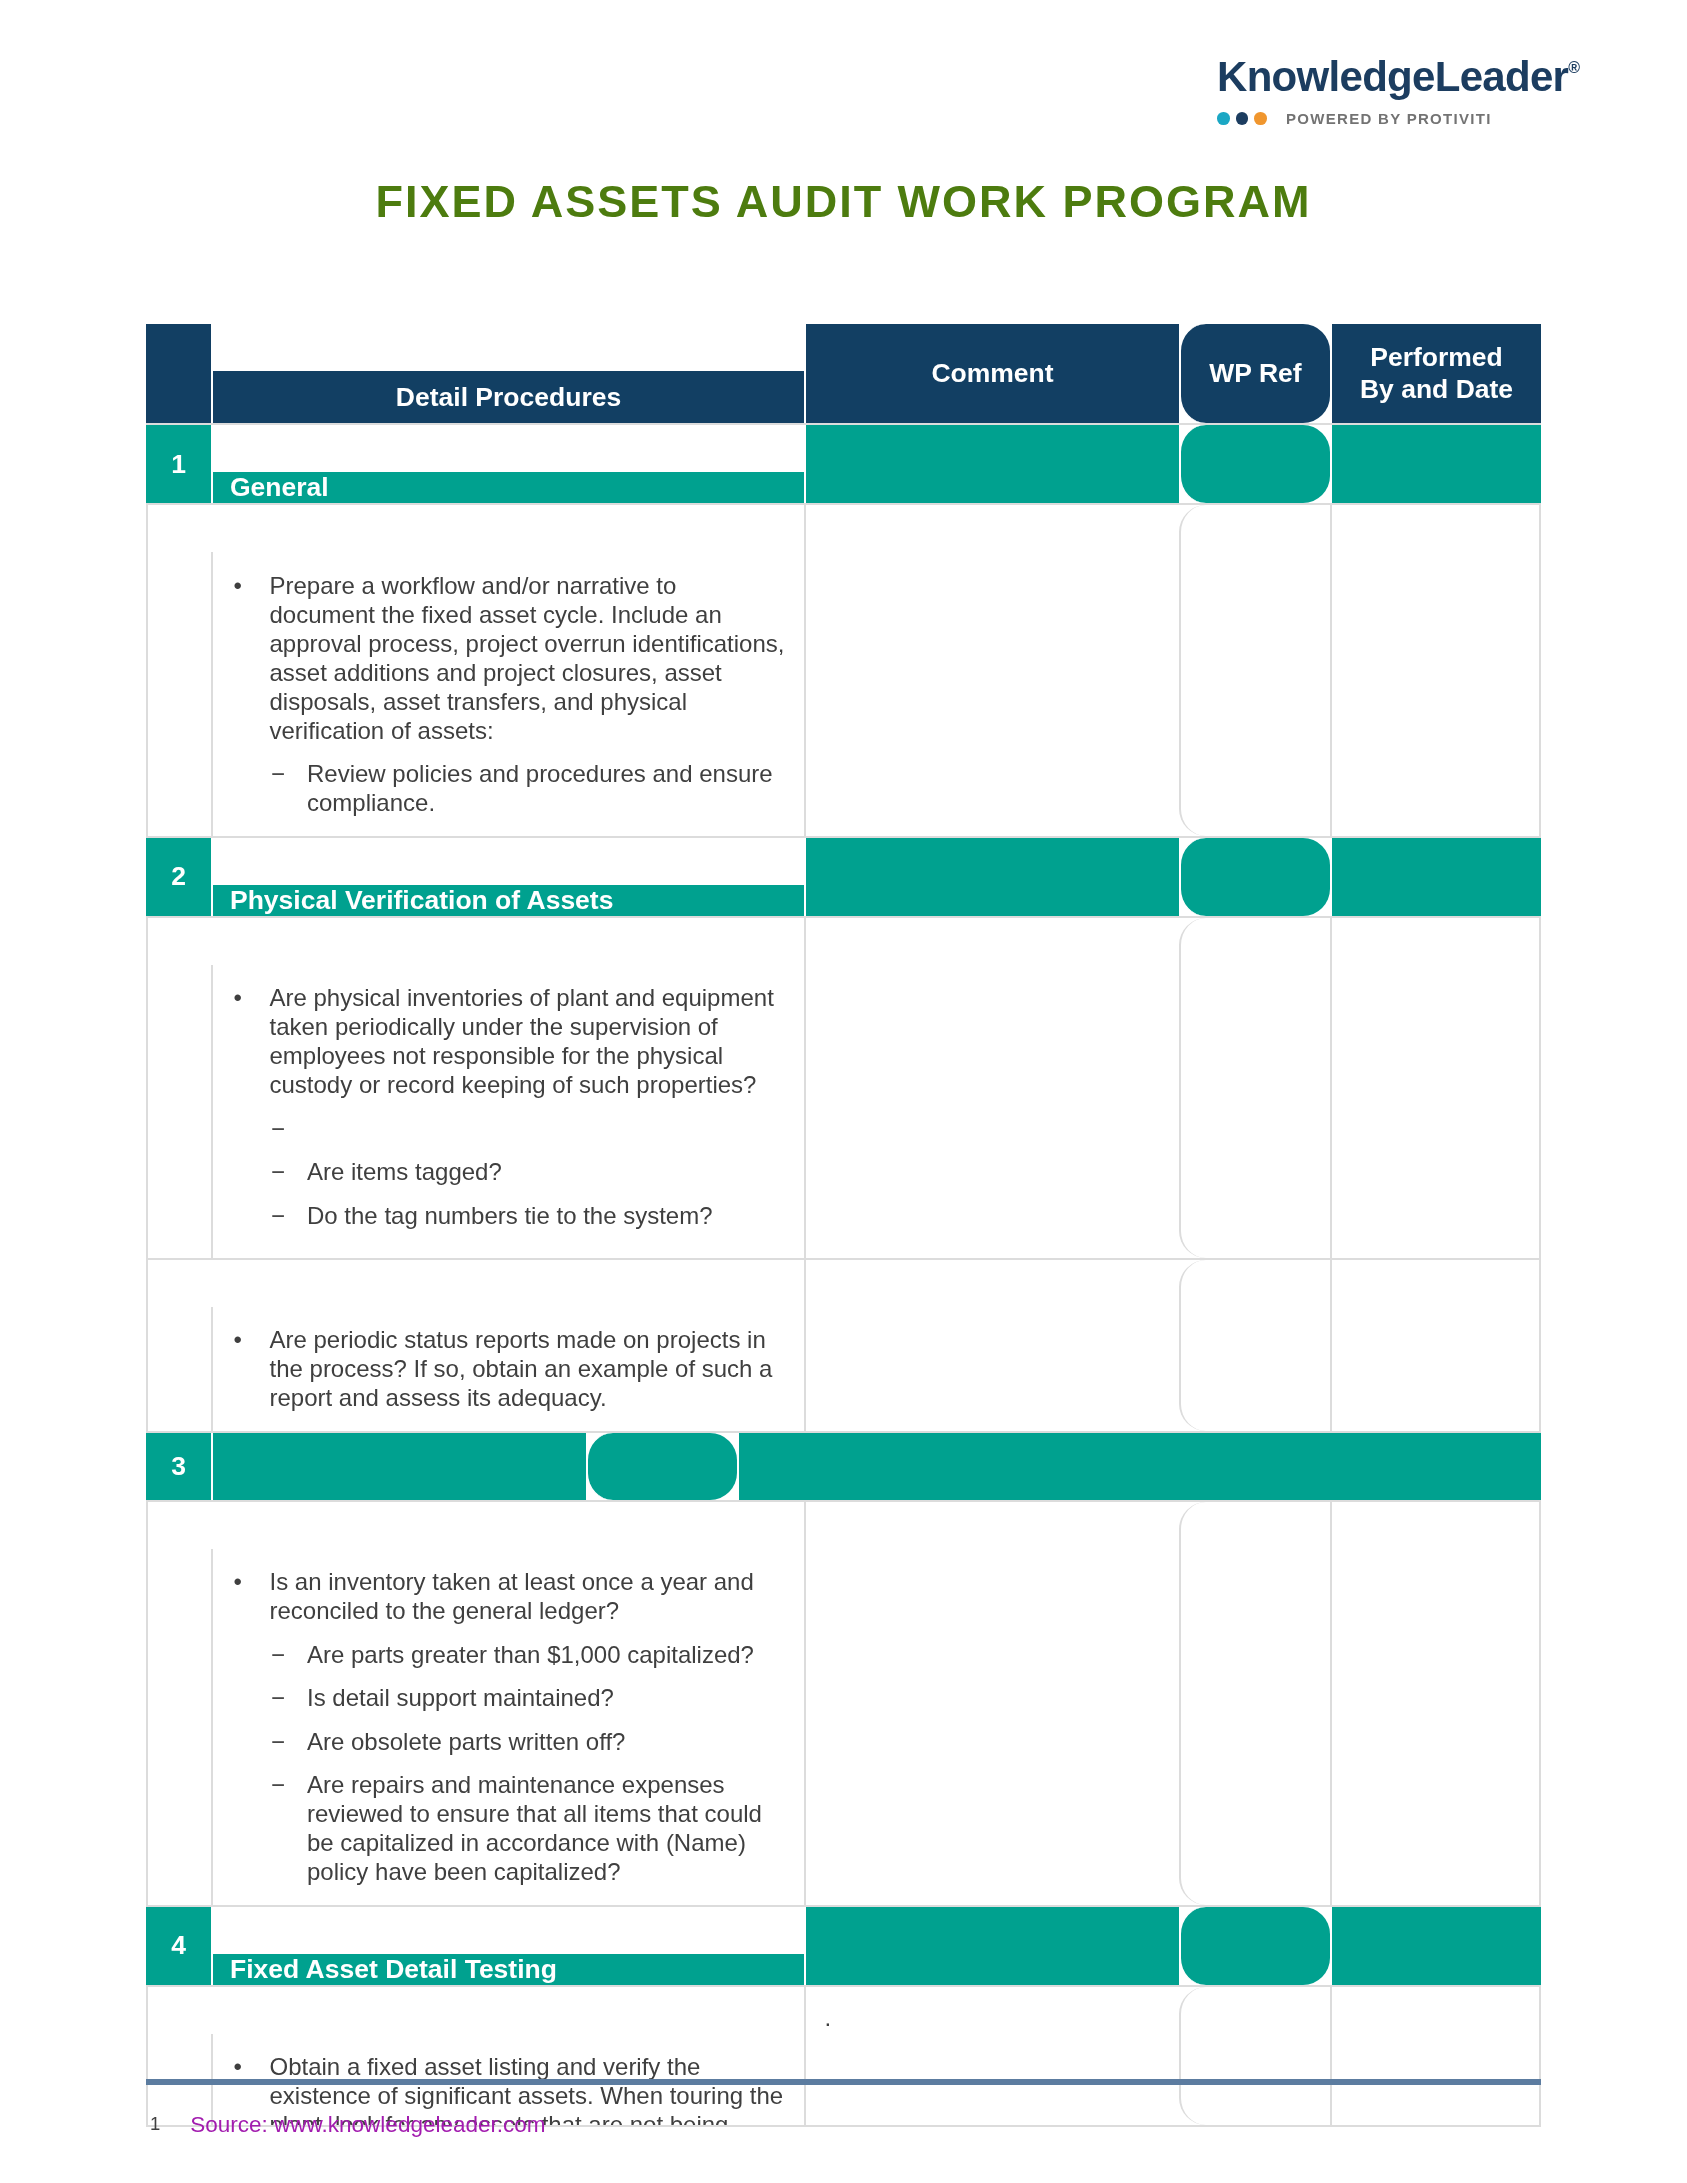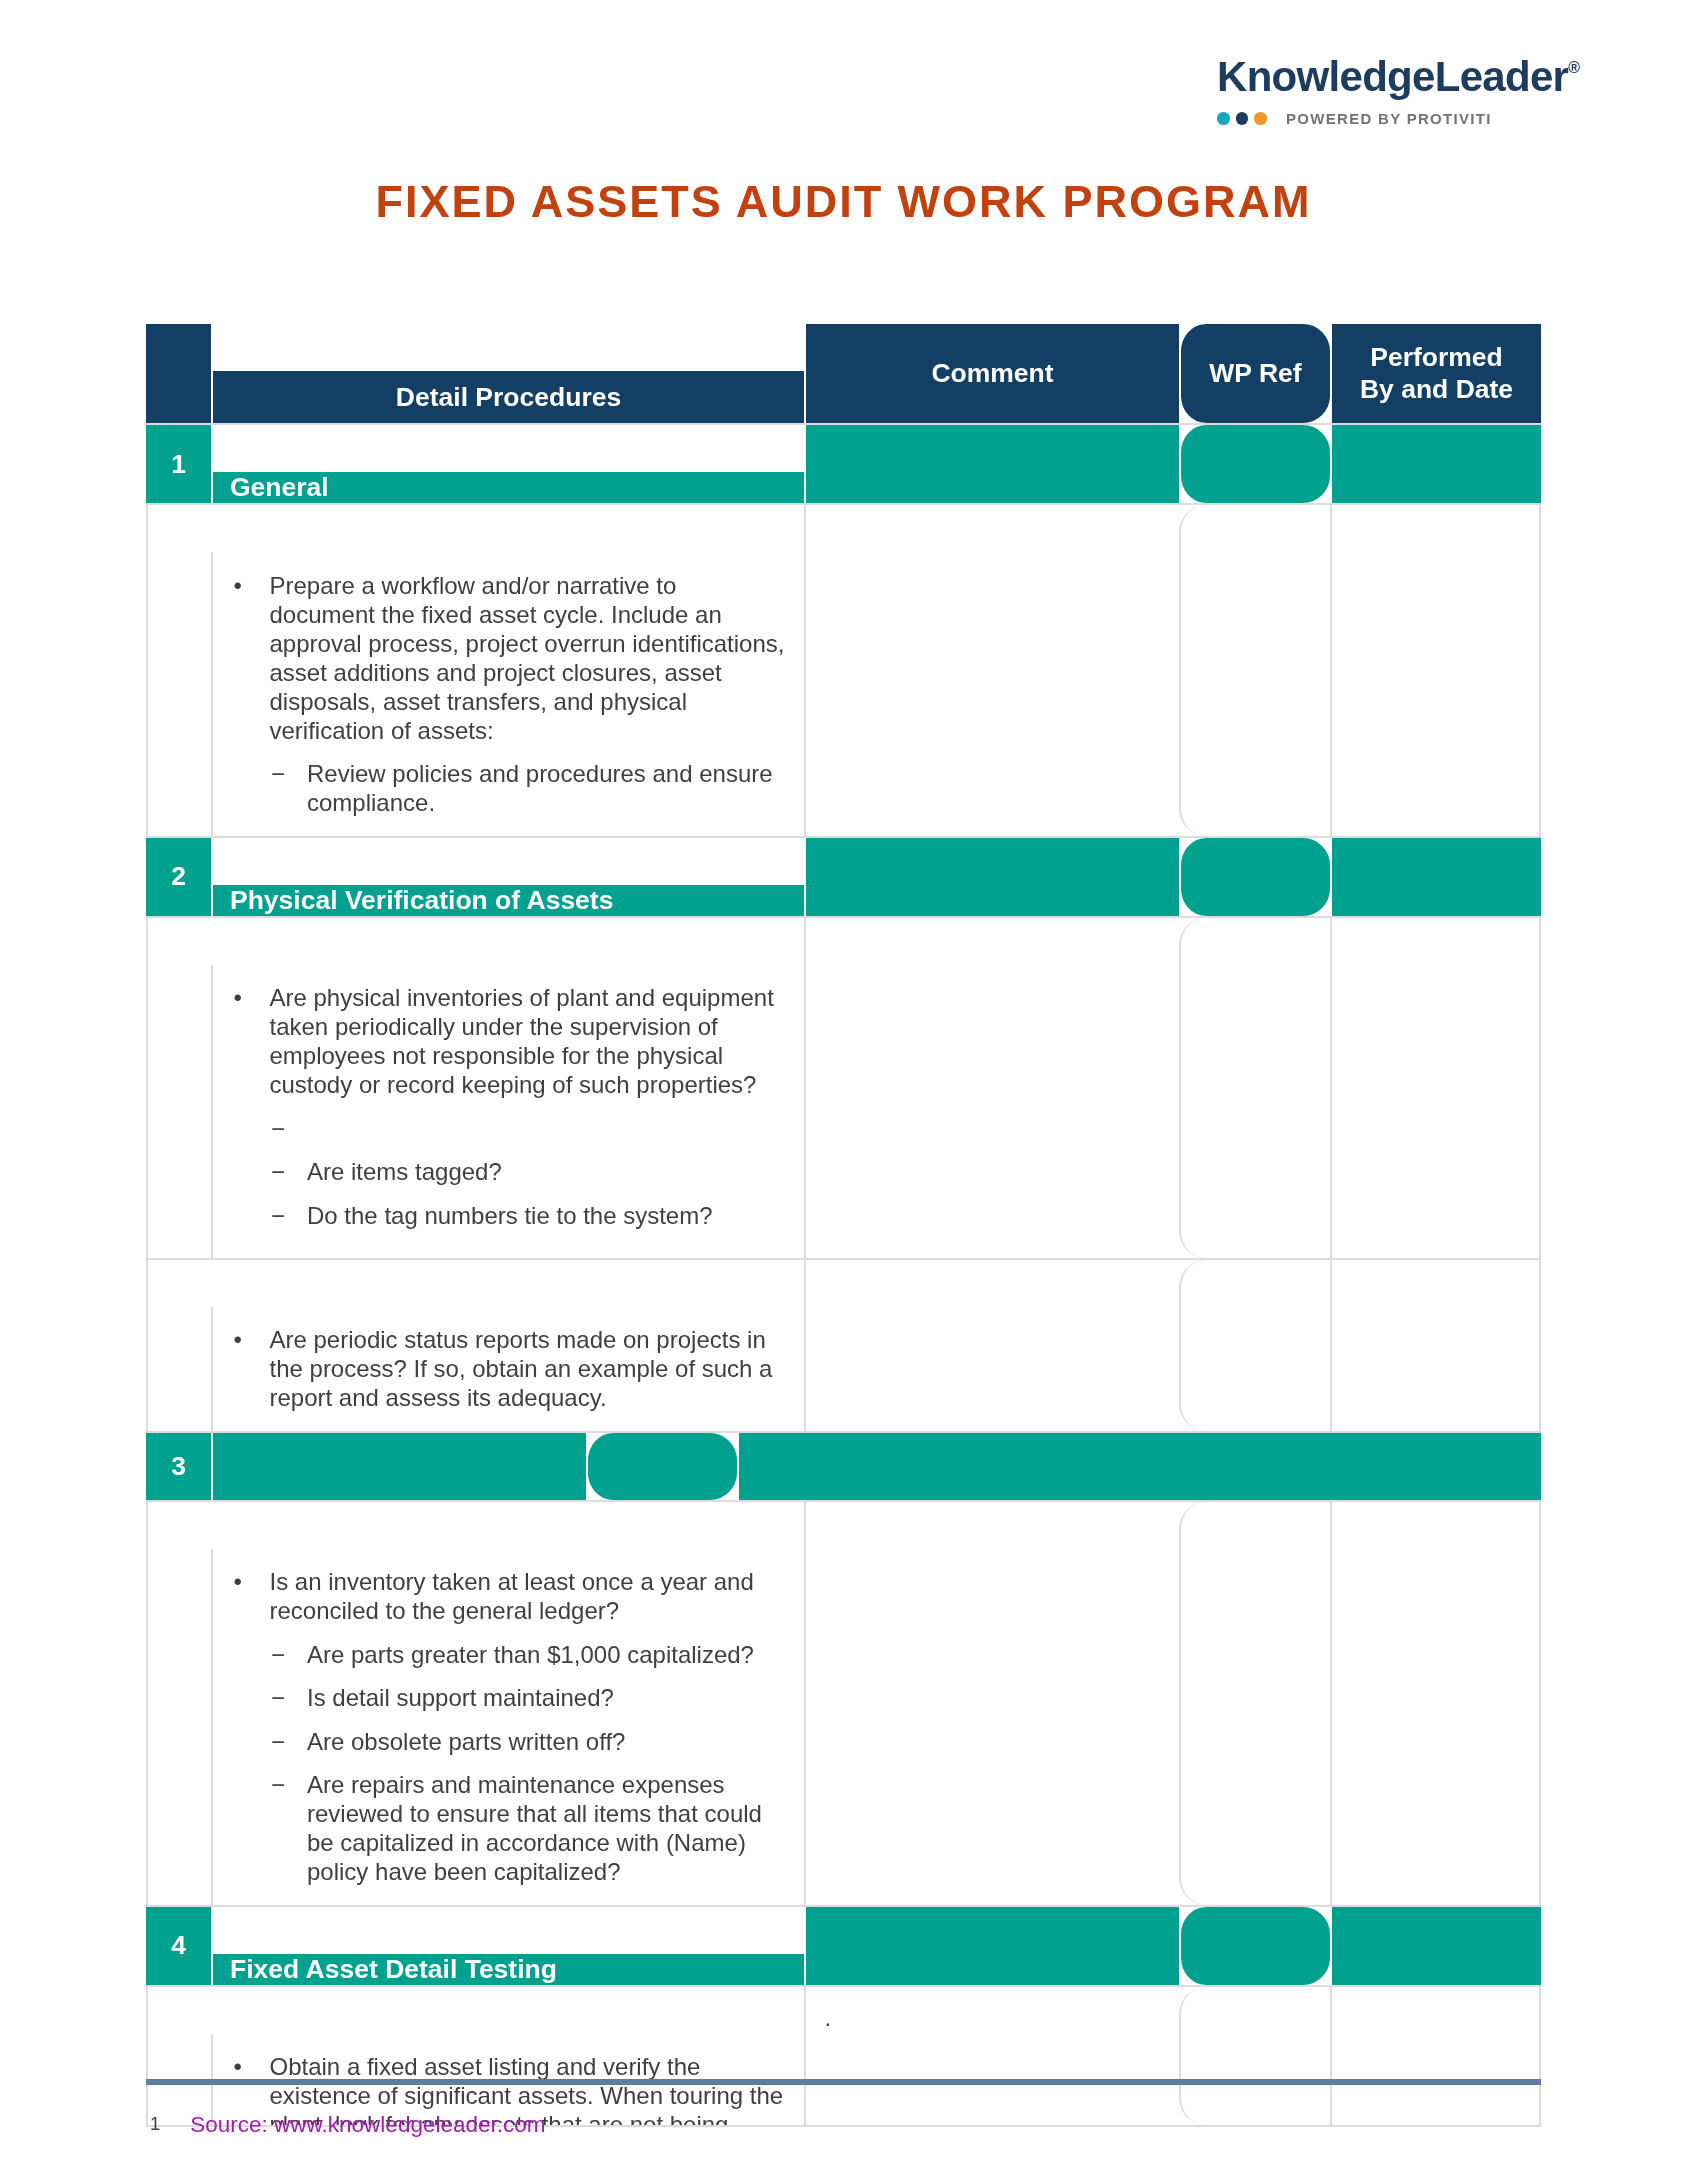--- a/index.html
+++ b/index.html
@@ -17,21 +17,21 @@
   .dot { width:12.6px; height:12.6px; border-radius:50%; margin-right:6px; }
   .dot-teal { background:#1ba7c4; }
   .dot-navy { background:#1c3d60; }
   .dot-orange { background:#f0962e; }
   .logo-tagline { margin-left:13.2px; font-size:15px; font-weight:bold; color:#737373; letter-spacing:1.3px; }
 
   
   .page-title {
     position:absolute; top:176px; left:0; width:100%;
     text-align:center; font-size:45px; font-weight:bold;
-    color:#c2410c; letter-spacing:2px;
+    color:#4d7c0f; letter-spacing:2px;
   }
 
   
   .audit-table { position:absolute; left:146px; top:324px; width:1395px; border-bottom:2.6px solid #dcdcdc; }
   .t-row { display:flex; }
   .t-row + .t-row { border-top:2.6px solid #dcdcdc; }
   .cell { box-sizing:border-box; }
   .c0 { flex:0 0 65px; }
   .c1 { flex:0 0 593px;margin-top:47px; }
   .c2 { flex:0 0 375px; }

